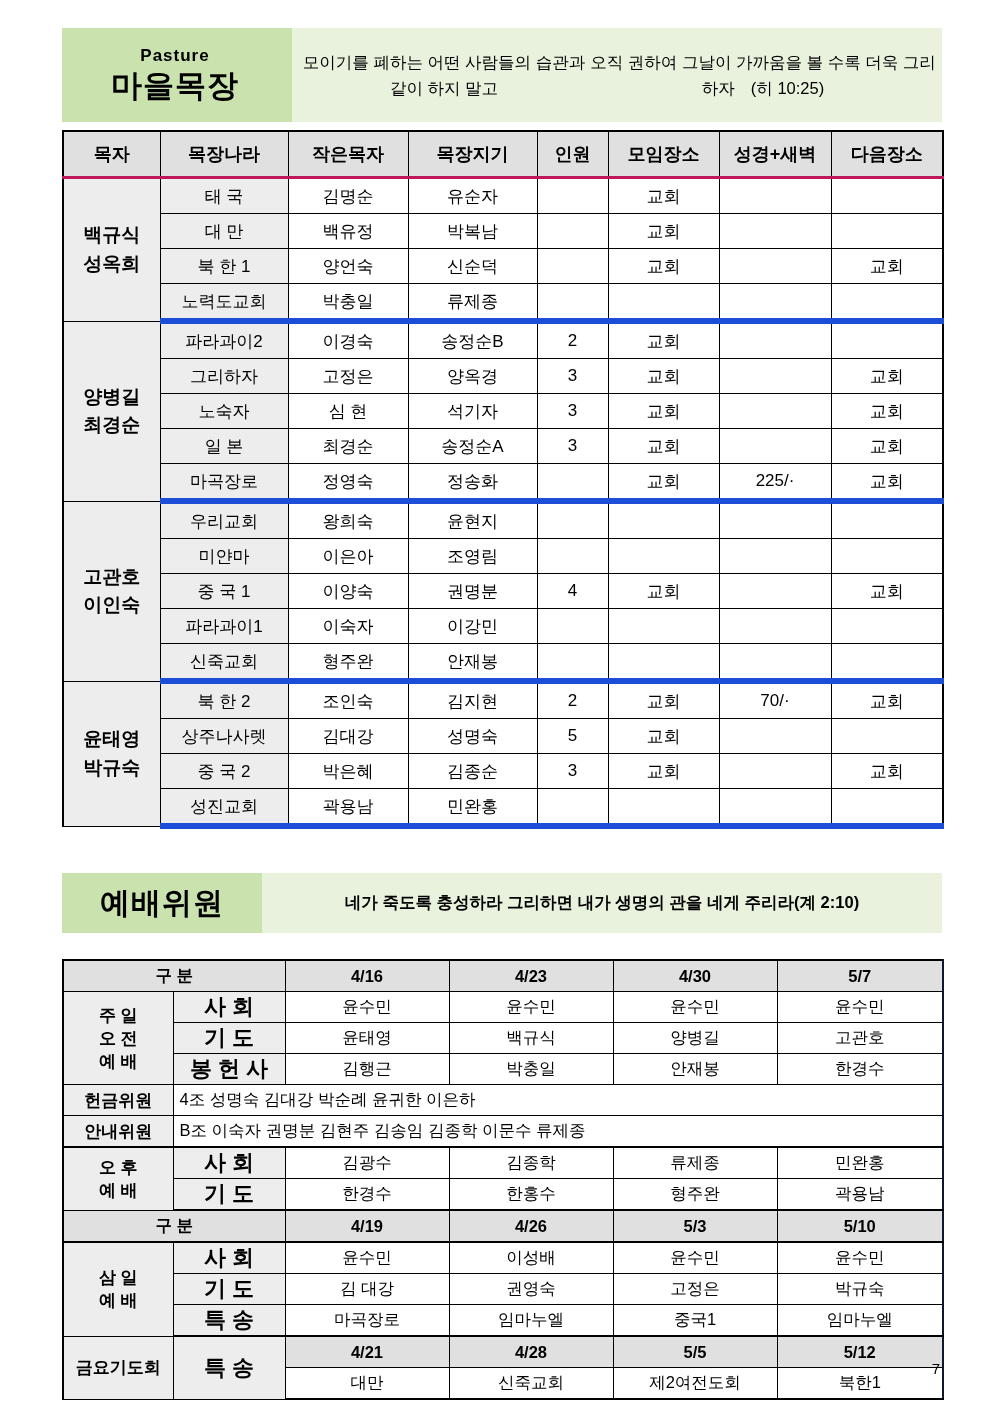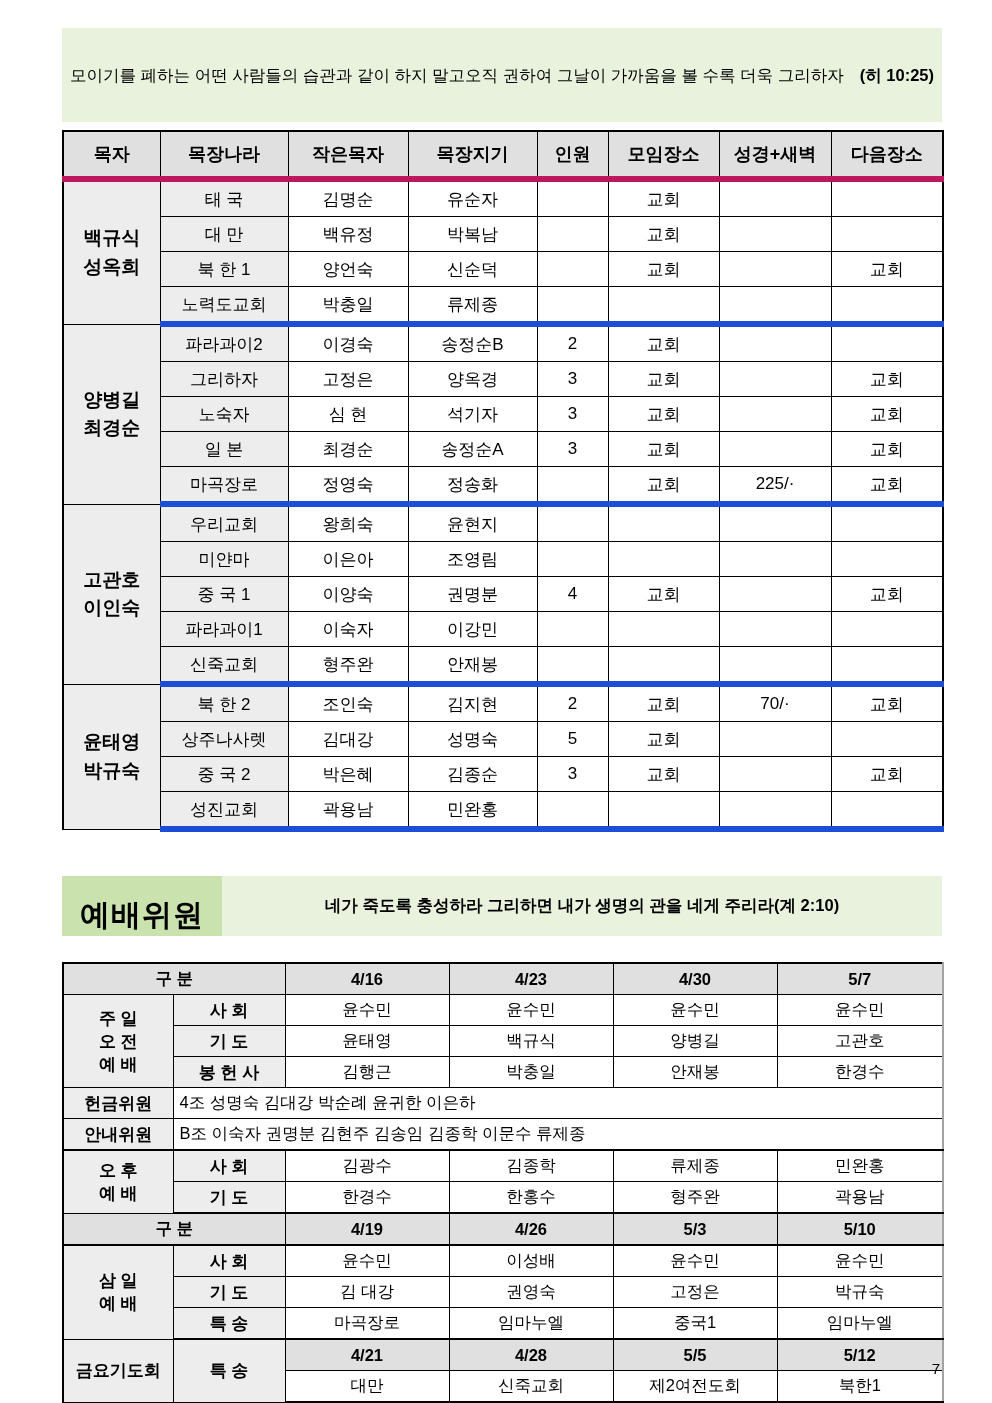--- a/index.html
+++ b/index.html
@@ -57,21 +57,21 @@
     flex: 1;
     display: flex;
     flex-direction: row;
     align-items: center;
     justify-content: center;
     font-size: 16.5px;
     line-height: 1.6;
     text-align: center;
     padding: 0 6px;
   }
-  .banner1 .verse .ref { font-weight: bold; margin-left: 16px; }
+  .banner1 .verse .ref { font-weight: normal; margin-left: 16px; }
 
   
   table {
     border-collapse: collapse;
   }
   .t1 {
     width: 880px;
     margin-top: 8px;
     table-layout: fixed;
   }
@@ -95,36 +95,36 @@
     line-height: 1.5;
   }
   .t1 td.country {
     background: #ededed;
     font-size: 17px;
   }
   .t1 .outer-left  { border-left: 2px solid #000; }
   .t1 .outer-right { border-right: 2px solid #000; }
   .t1 tbody tr.grp-end td { border-bottom: 6px solid #1d4ed8; }
   .t1 thead tr th { border-top: 2px solid #000; }
-  .t1 tbody tr.first-row td { border-top: 6px solid #be185d; }
+  .t1 tbody tr.first-row td { border-top: 3px solid #be185d; }
 
   
   .banner2 {
     display: flex;
     align-items: center;
     background: #e8f2dc;
     height: 60px;
     width: 880px;
     margin-top: 44px;
   }
   .banner2 .title-cell {
-    width: 160px;
+    width: 200px;
     background: #c9e2ae;
     display: flex;
-    align-items: flex-end;
+    align-items: center;
     justify-content: center;
     height: 100%;
     box-sizing: border-box;
   }
   .banner2 .kor {
     font-size: 30px;
     font-weight: bold;
     letter-spacing: 1px;
   }
   .banner2 .verse {
@@ -153,41 +153,45 @@
     font-weight: bold;
   }
   .t2 .lbl {
     background: #ededed;
     font-weight: bold;
     font-size: 17px;
   }
   .t2 .rowlbl {
     background: #ededed;
     font-weight: bold;
-    font-size: 17px;
+    font-size: 22px;
   }
   .t2 .wide { text-align: left; padding-left: 6px; font-size: 16.5px; }
   .t2 .thickbottom td { border-bottom: 2px solid #000; }
   .t2 .thicktop td, .t2 .thicktop th { border-top: 2px solid #000; }
   .t2 .ol { border-left: 2px solid #000; }
-  .t2 .or { border-right: 2px solid #a3a3a3; }
+  .t2 .or { border-right: 2px solid #0f172a; }
 
   .pagenum {
     position: absolute;
     right: 52px;
     bottom: 26px;
     font-size: 15px;
   }
 </style>
 </head>
 <body>
 
 <div class="page">
 
   <div class="banner1">
+    <div class="title-cell">
+      <div class="eng">Pasture</div>
+      <div class="kor">마을목장</div>
+    </div>
     <div class="verse">
       <div>모이기를 폐하는 어떤 사람들의 습관과 같이 하지 말고</div>
       <div>
         <span>오직 권하여 그날이 가까움을 볼 수록 더욱 그리하자</span><span class="ref">(히 10:25)</span>
       </div>
     </div>
   </div>
 
   <table class="t1">
     <colgroup>

